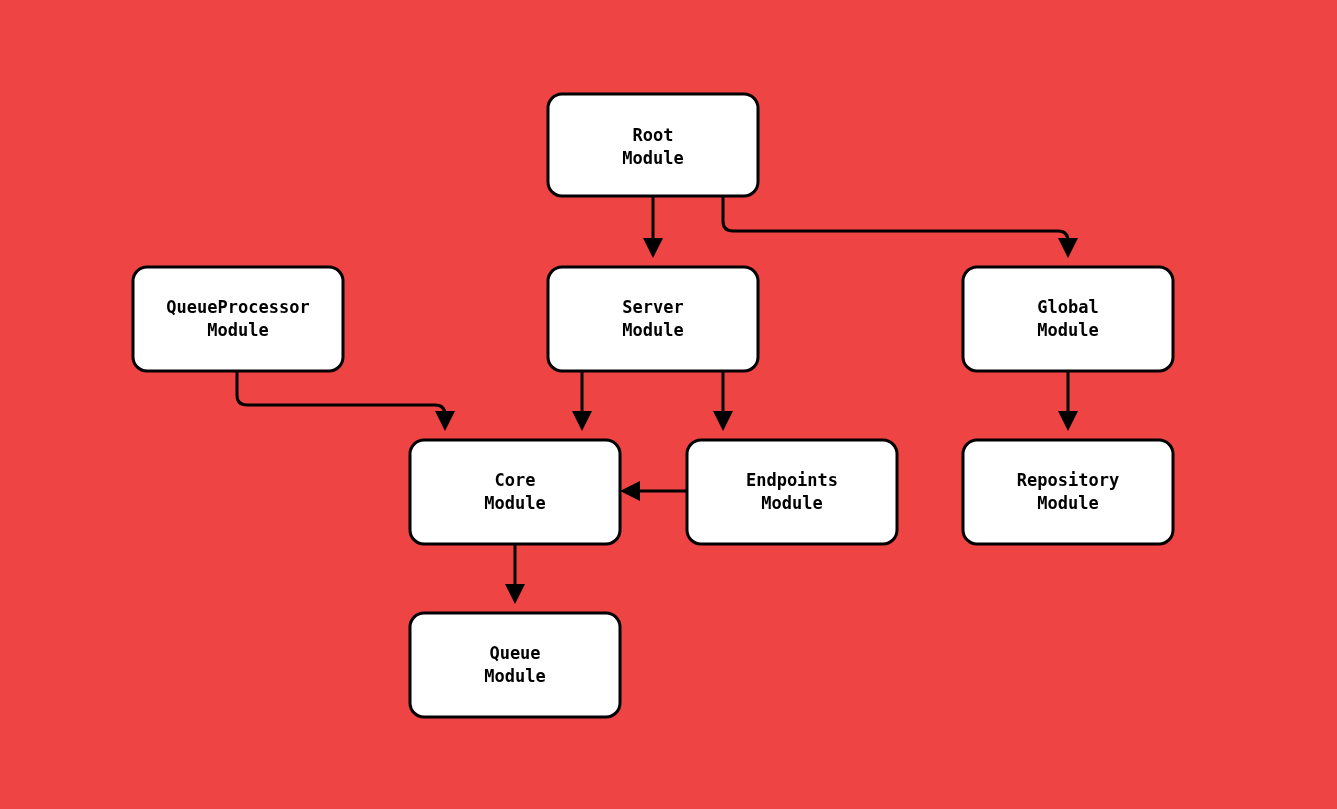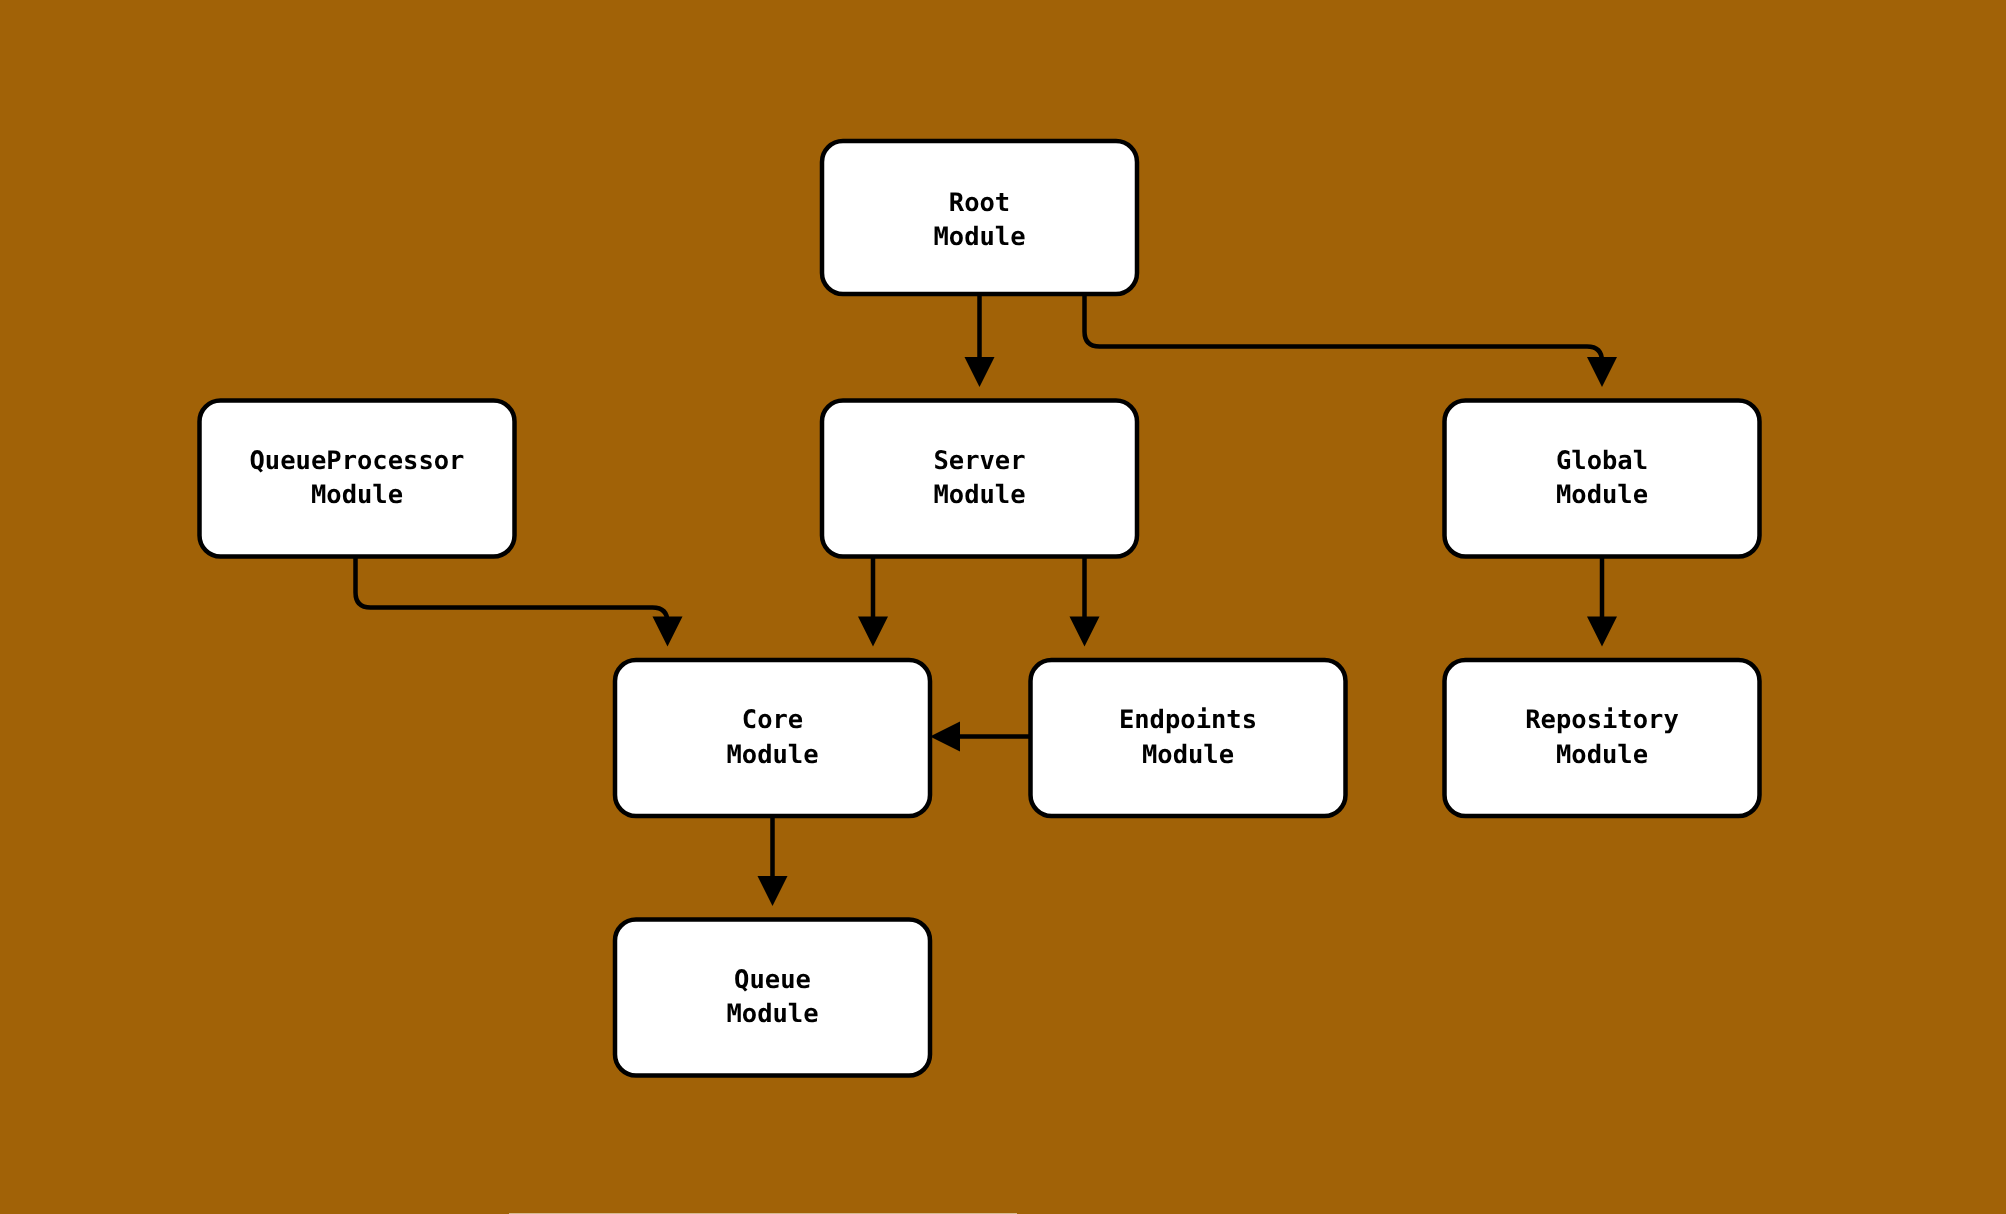--- a/index.html
+++ b/index.html
@@ -10,21 +10,21 @@
   body {
     width: 1337px;
     height: 809px;
     overflow: hidden;
     font-family: "DejaVu Sans Mono", "Liberation Mono", monospace;
   }
   #diagram-root {
     position: relative;
     width: 1337px;
     height: 809px;
-    background: #a16207;
+    background: #ef4444;
   }
   svg.diagram-canvas {
     display: block;
     width: 1337px;
     height: 809px;
   }
   .node-box {
     fill: #ffffff;
     stroke: #000000;
     stroke-width: 3;

